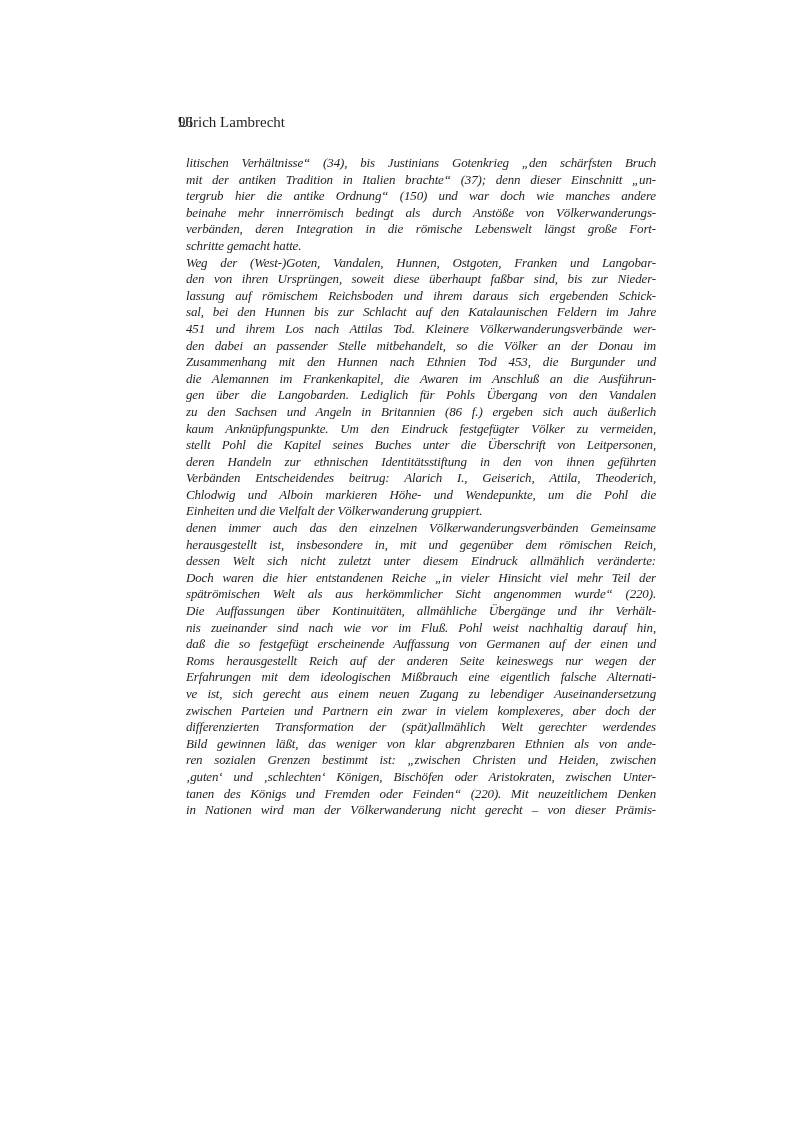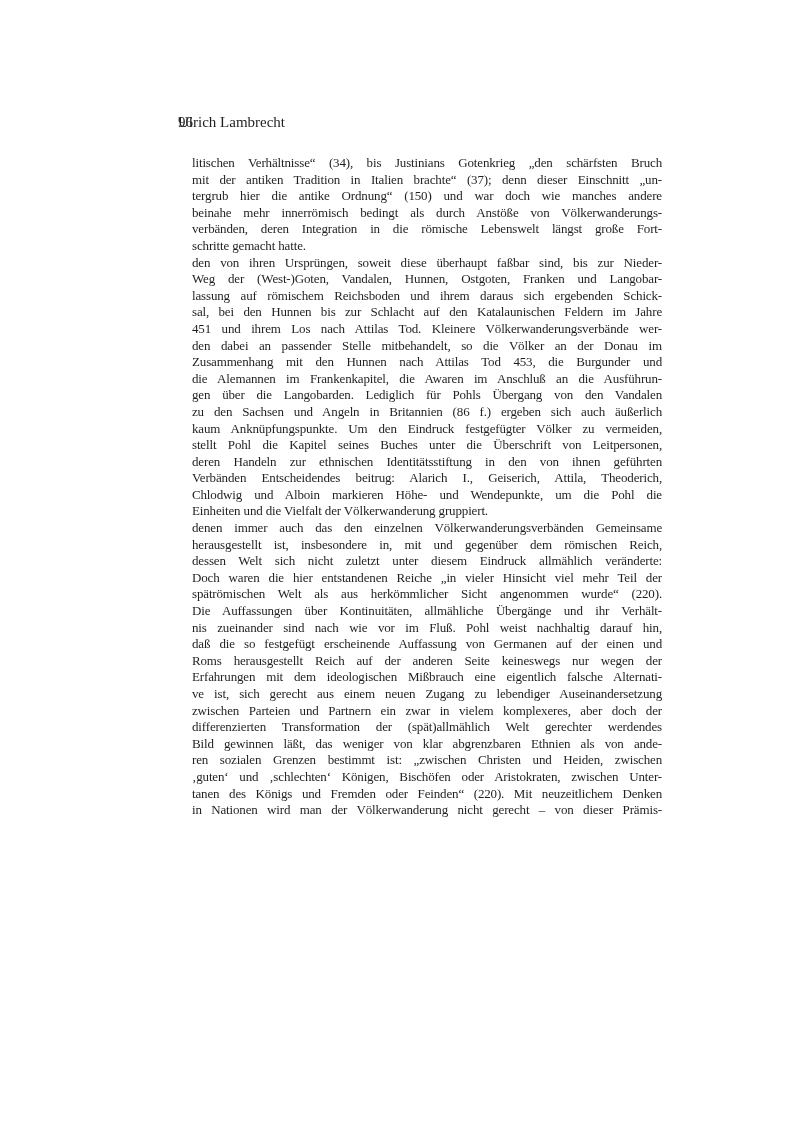--- a/index.html
+++ b/index.html
@@ -28,25 +28,26 @@
     position: absolute;
     left: 0;
     top: 0;
   }
   .running {
     display: block;
   }
   .textblock {
     position: absolute;
     top: 155px;
-    left: 192px;
+    left: 186px;
     width: 470px;
     font-size: 13px;
     line-height: 16.6px;
     letter-spacing: -0.15px;
+    font-style: italic;
   }
   .textblock p {
     margin: 0;
     padding: 0;
   }
   .line {
     display: block;
     text-align: justify;
     text-align-last: justify;
   }
@@ -71,27 +72,27 @@
 
   <p>
         <span class="line">litischen Verhältnisse“ (34), bis Justinians Gotenkrieg „den schärfsten Bruch</span>
         <span class="line">mit der antiken Tradition in Italien brachte“ (37); denn dieser Einschnitt „un-</span>
         <span class="line">tergrub hier die antike Ordnung“ (150) und war doch wie manches andere</span>
         <span class="line">beinahe mehr innerrömisch bedingt als durch Anstöße von Völkerwanderungs-</span>
         <span class="line">verbänden, deren Integration in die römische Lebenswelt längst große Fort-</span>
         <span class="line flush-last">schritte gemacht hatte.</span>
       </p>
       <p>
+        <span class="line">Weg der (West-)Goten, Vandalen, Hunnen, Ostgoten, Franken und Langobar-</span>
         <span class="line">den von ihren Ursprüngen, soweit diese überhaupt faßbar sind, bis zur Nieder-</span>
-        <span class="line">Weg der (West-)Goten, Vandalen, Hunnen, Ostgoten, Franken und Langobar-</span>
         <span class="line">lassung auf römischem Reichsboden und ihrem daraus sich ergebenden Schick-</span>
         <span class="line">sal, bei den Hunnen bis zur Schlacht auf den Katalaunischen Feldern im Jahre</span>
         <span class="line">451 und ihrem Los nach Attilas Tod. Kleinere Völkerwanderungsverbände wer-</span>
         <span class="line">den dabei an passender Stelle mitbehandelt, so die Völker an der Donau im</span>
-        <span class="line">Zusammenhang mit den Hunnen nach Attilas Tod 453, die Burgunder und</span>
+        <span class="line">Zusammenhang mit den Hunnen nach Ethnien Tod 453, die Burgunder und</span>
         <span class="line">die Alemannen im Frankenkapitel, die Awaren im Anschluß an die Ausführun-</span>
         <span class="line">gen über die Langobarden. Lediglich für Pohls Übergang von den Vandalen</span>
         <span class="line">zu den Sachsen und Angeln in Britannien (86 f.) ergeben sich auch äußerlich</span>
         <span class="line">kaum Anknüpfungspunkte. Um den Eindruck festgefügter Völker zu vermeiden,</span>
         <span class="line">stellt Pohl die Kapitel seines Buches unter die Überschrift von Leitpersonen,</span>
         <span class="line">deren Handeln zur ethnischen Identitätsstiftung in den von ihnen geführten</span>
         <span class="line">Verbänden Entscheidendes beitrug: Alarich I., Geiserich, Attila, Theoderich,</span>
         <span class="line">Chlodwig und Alboin markieren Höhe- und Wendepunkte, um die Pohl die</span>
         <span class="line flush-last">Einheiten und die Vielfalt der Völkerwanderung gruppiert.</span>
       </p>

